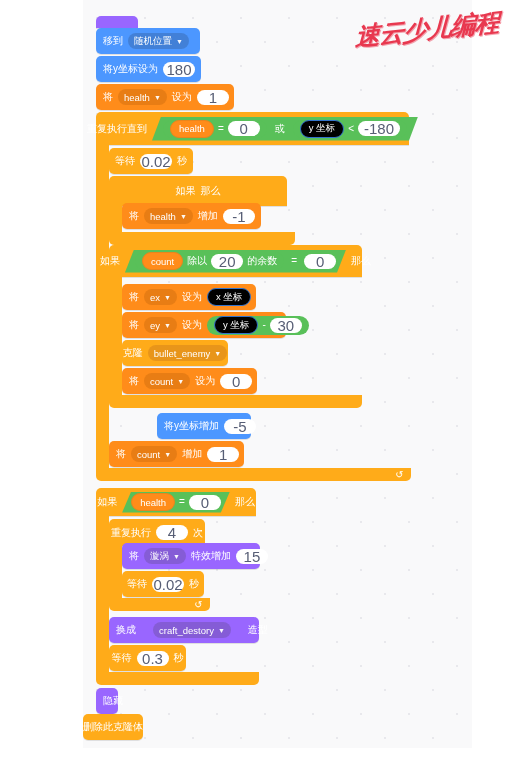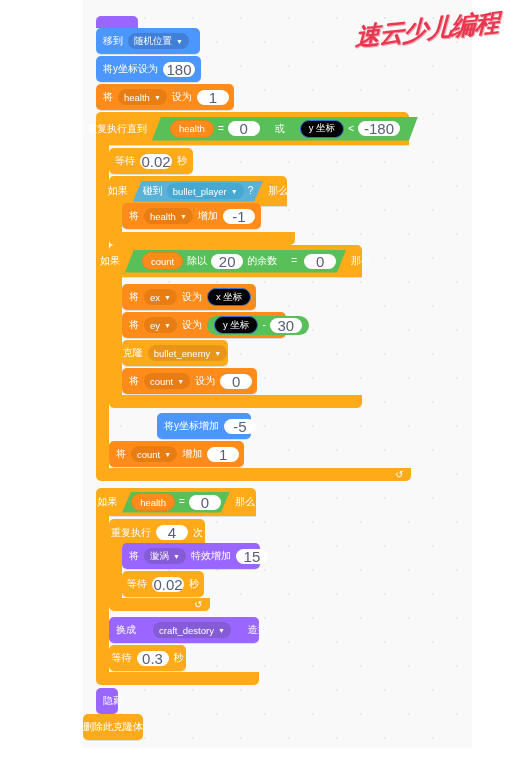--- a/index.html
+++ b/index.html
@@ -162,28 +162,20 @@
 </div>
 
 <div class="blk control" style="left:109px;top:148px;width:84px;">
   <span class="lbl">等待</span>
   <span class="num">0.02</span>
   <span class="lbl">秒</span>
 </div>
 
 <div class="blk control c-top" style="left:109px;top:176px;width:178px;height:30px;">
   <span class="lbl">如果</span>
-  <span class="hex h-sense" style="height:21px;padding:0 10px;">
-    <span class="lbl">碰到</span>
-    <span class="dd m-sensing">
-      <span>bullet_player</span>
-      <span class="caret">▼</span>
-    </span>
-    <span class="lbl">?</span>
-  </span>
   <span class="lbl">那么</span>
 </div>
 <div class="c-arm" style="left:109px;top:206px;height:26px;"></div>
 <div class="c-bot" style="left:109px;top:232px;width:178px;"></div>
 
 <div class="blk data" style="left:122px;top:203px;width:139px;">
   <span class="lbl">将</span>
   <span class="dd m-data">
     <span>health</span>
     <span class="caret">▼</span>

